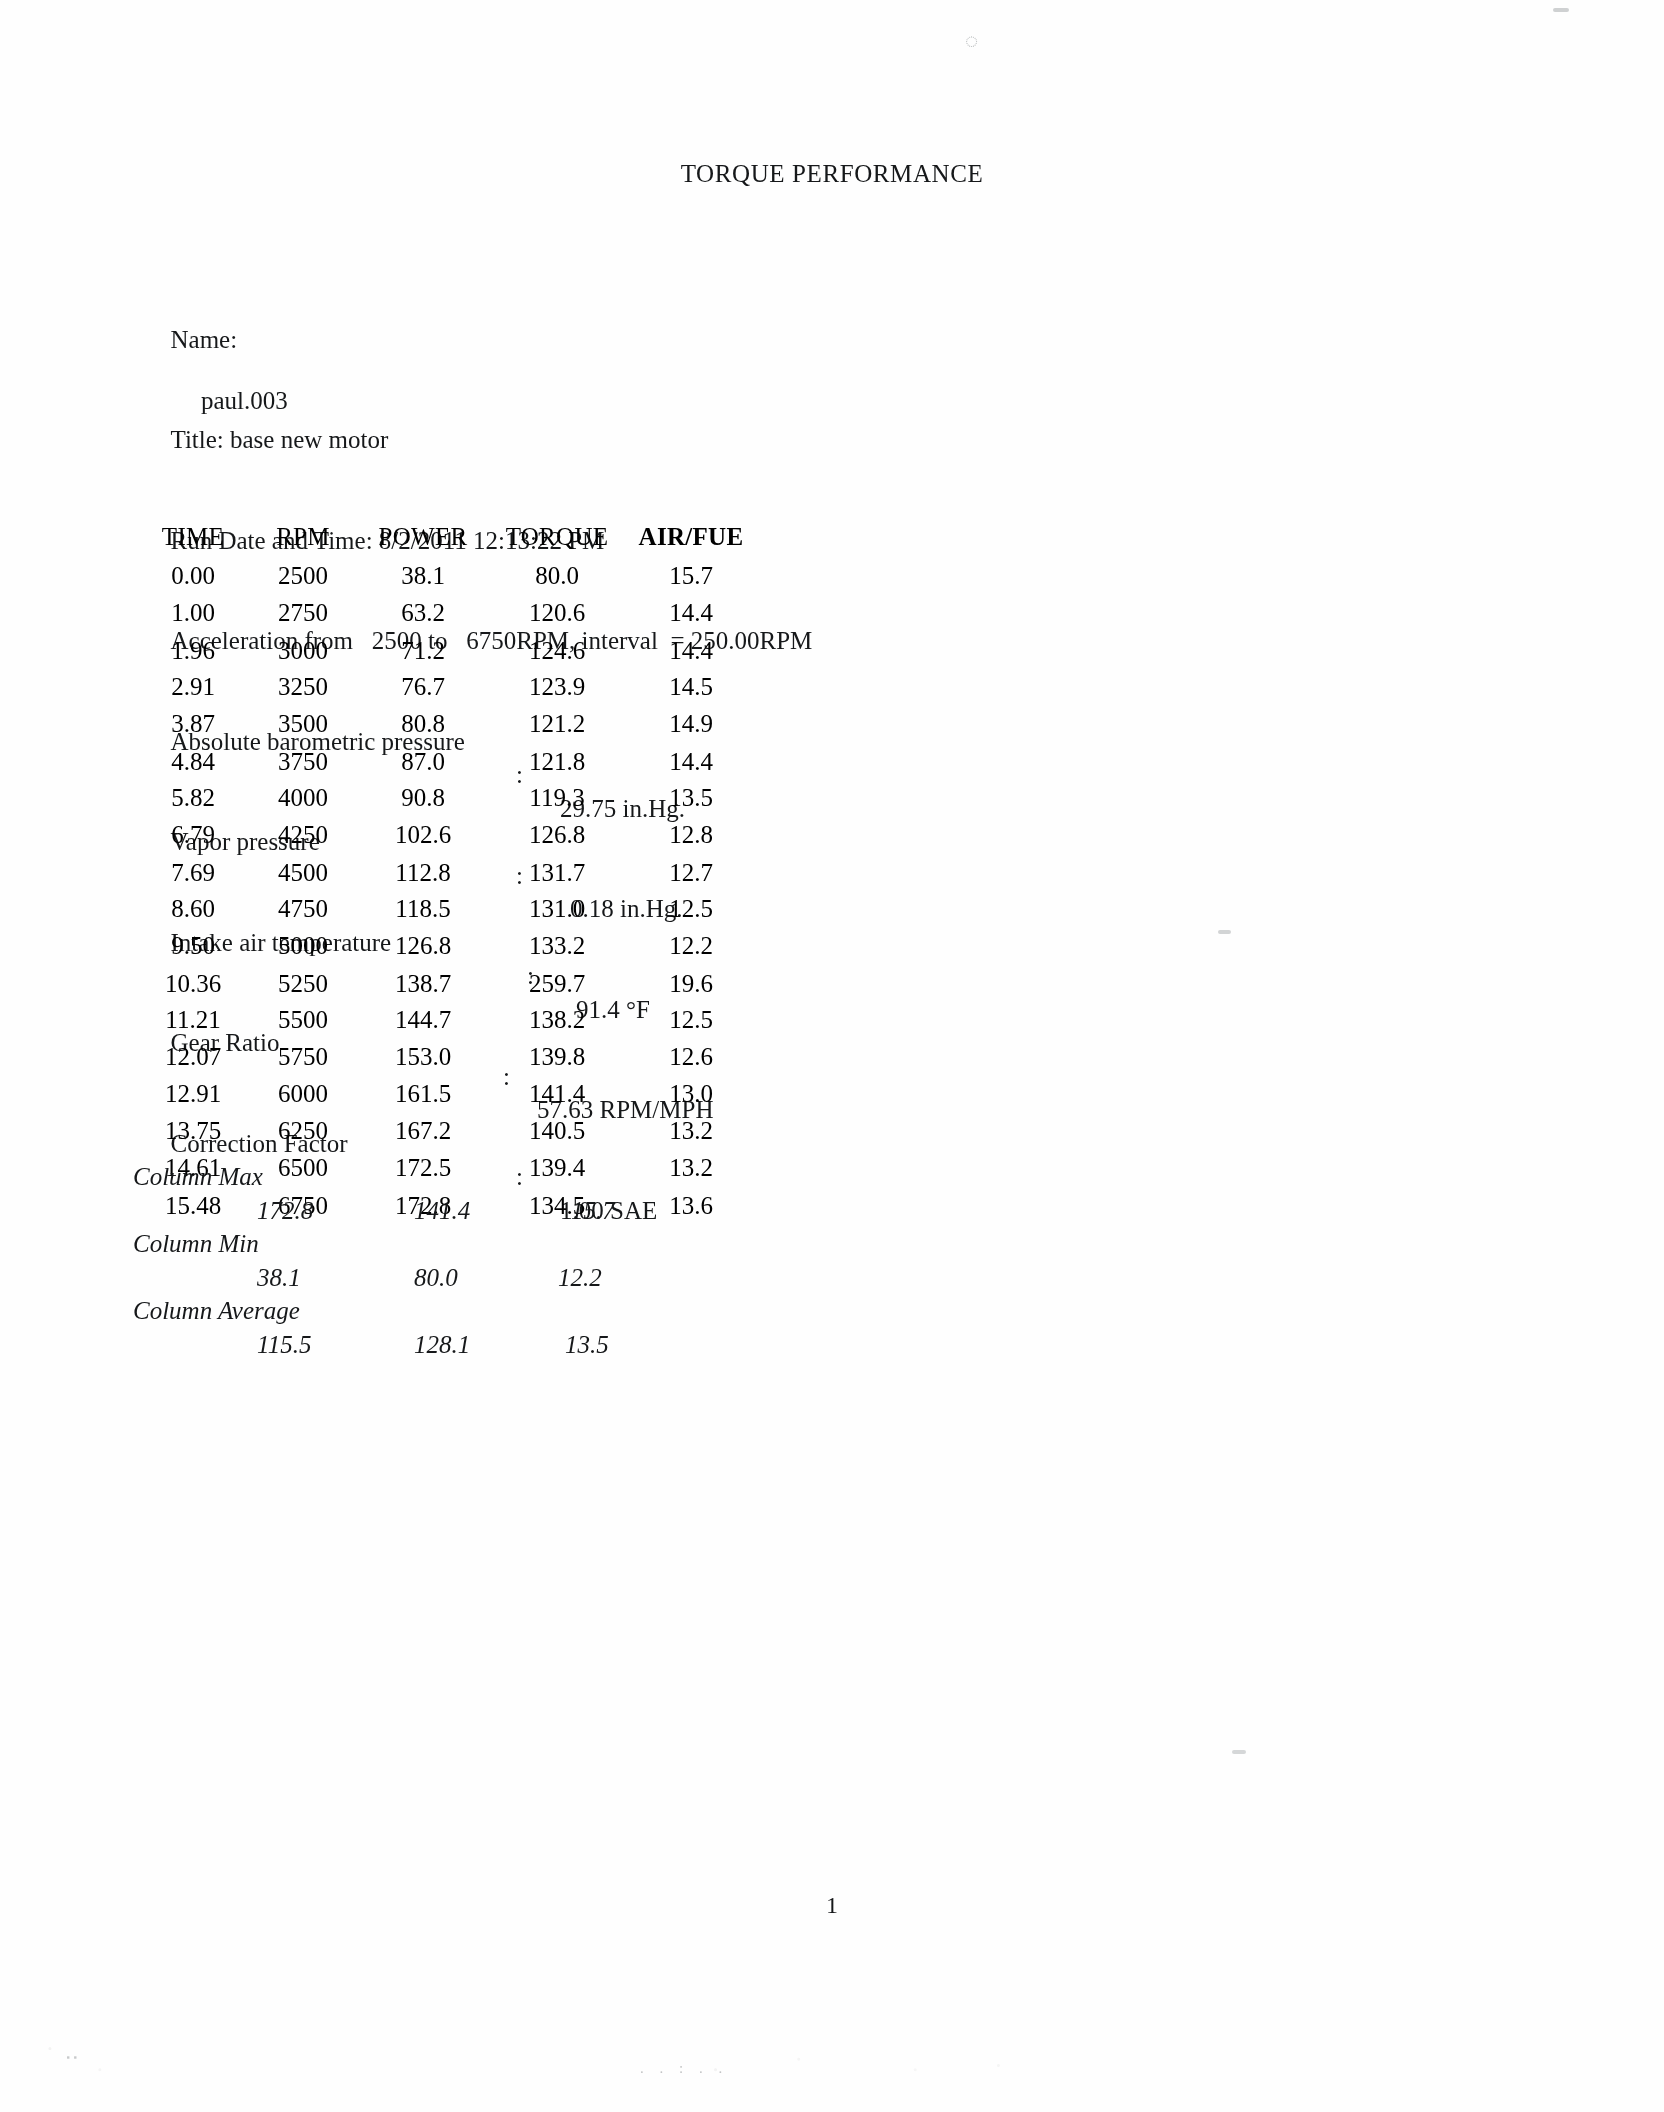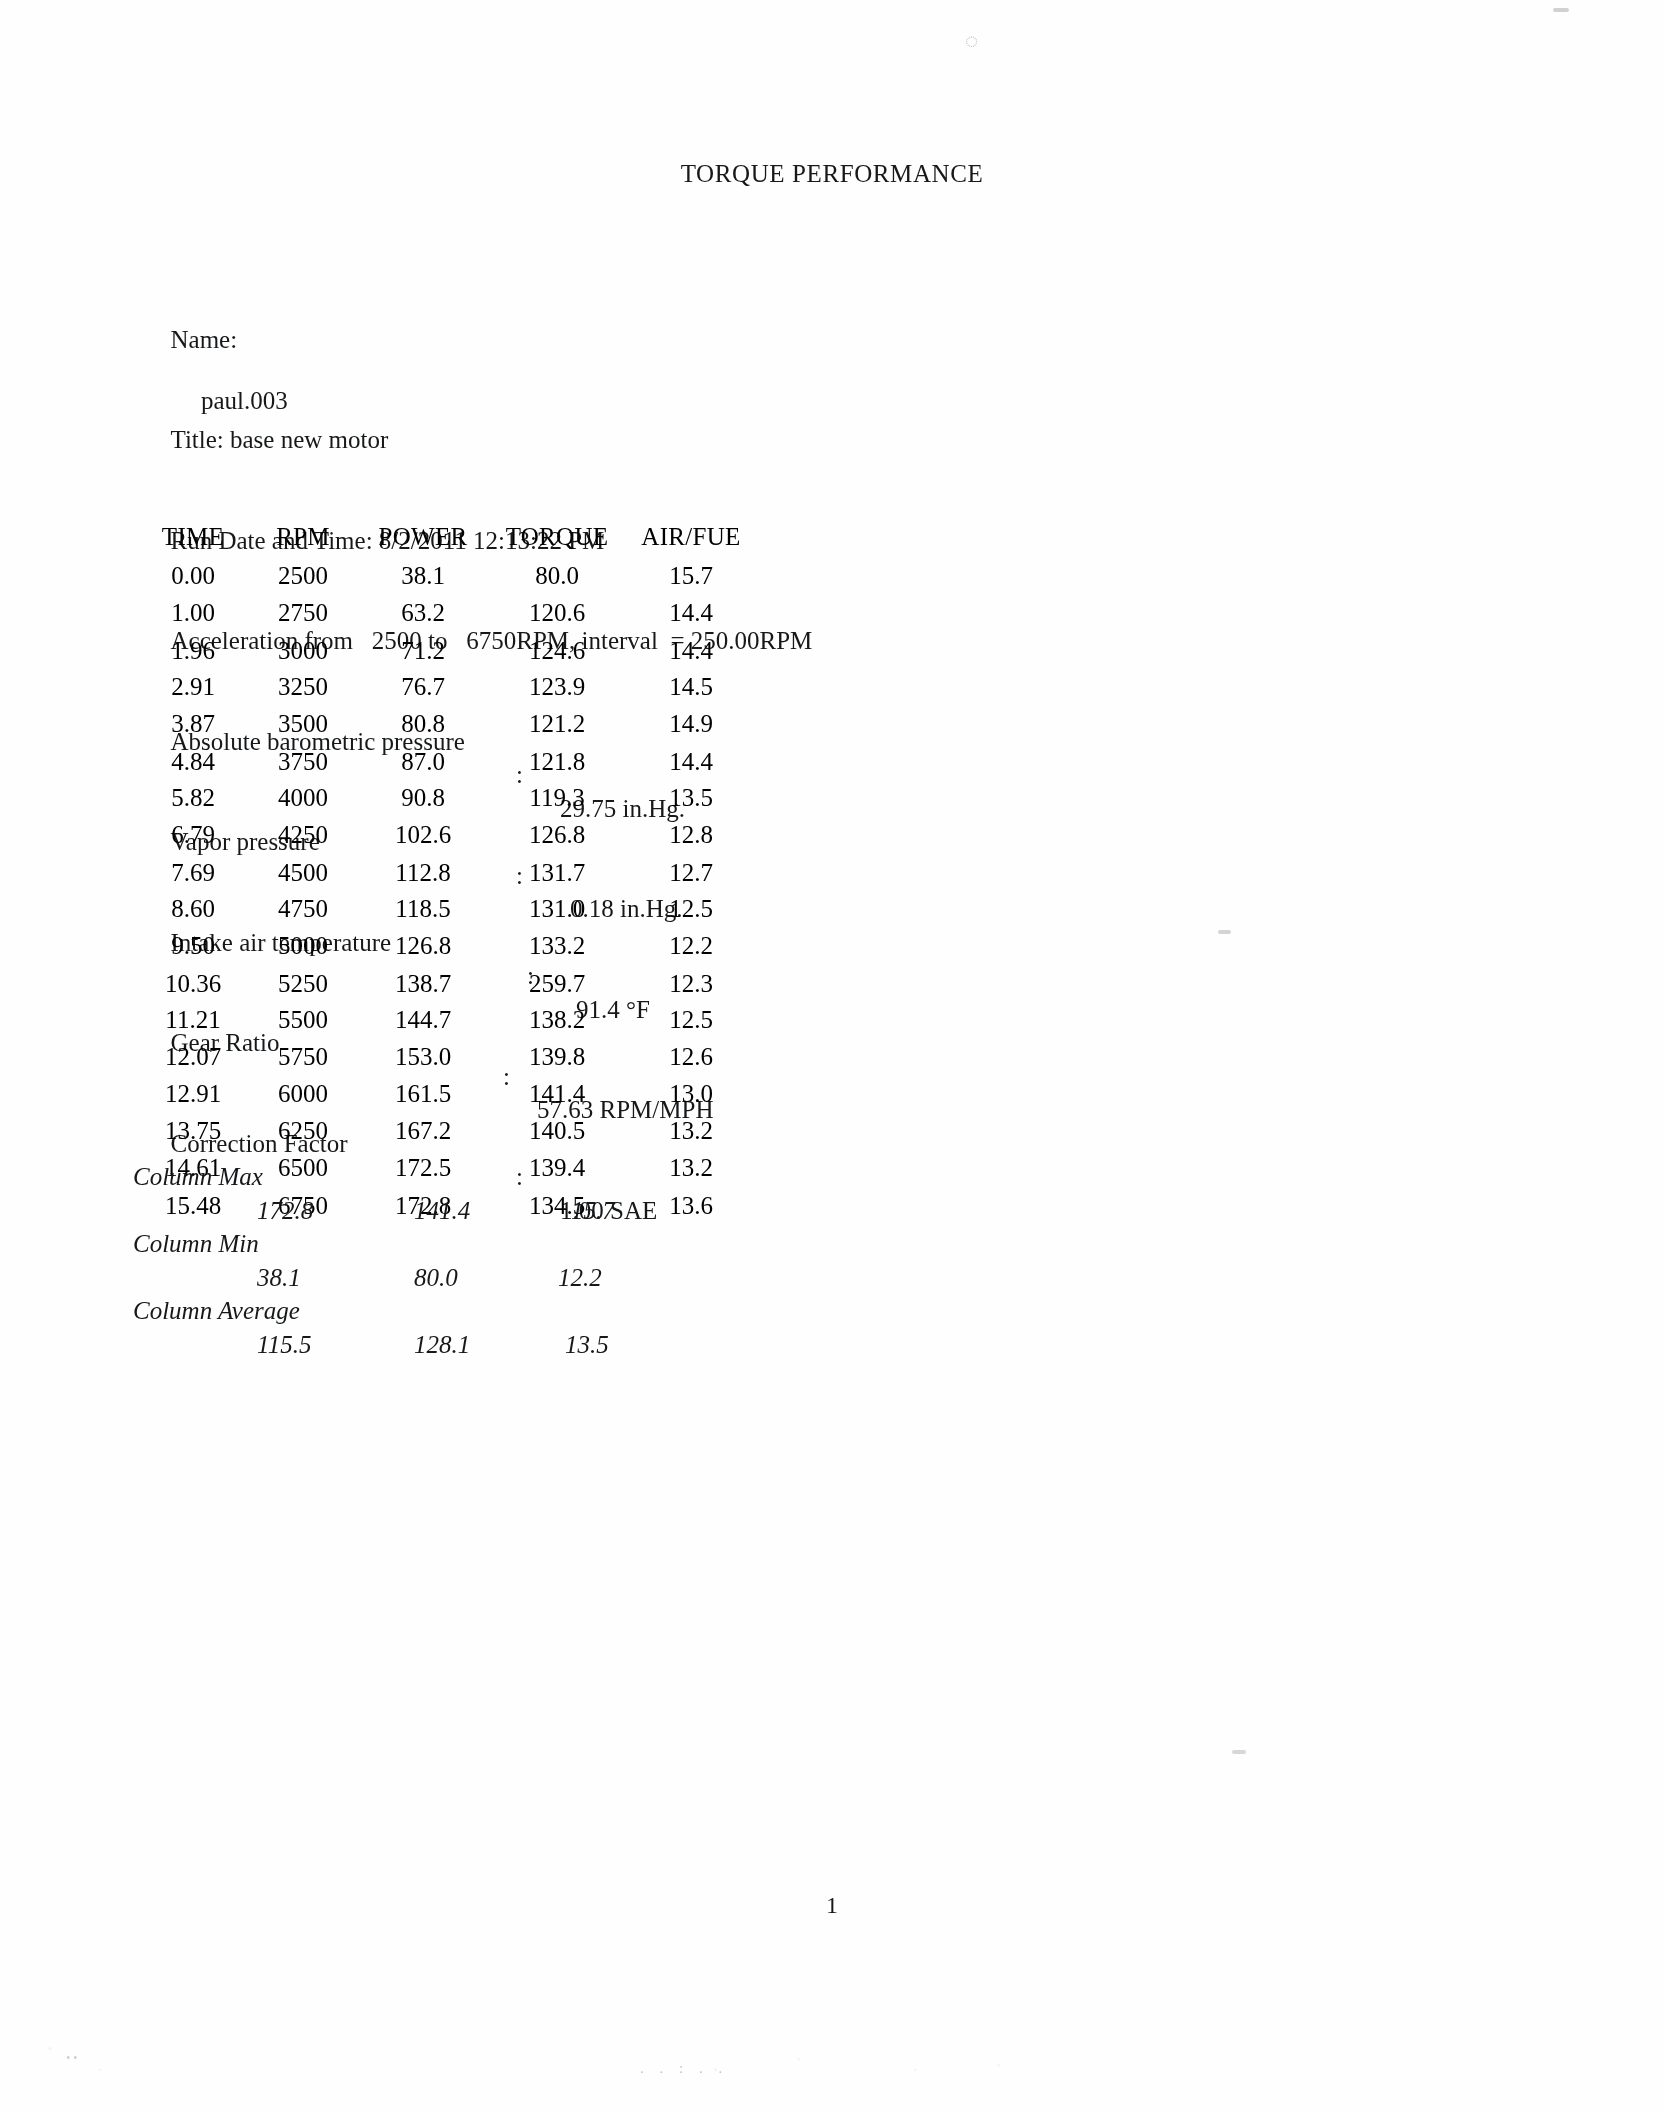--- a/index.html
+++ b/index.html
@@ -124,21 +124,21 @@
   table.data td {
     text-align: center;
     padding: 2px 0;
     height: 33px;
     line-height: 33px;
   }
   table.data .c-time { width: 108px; }
   table.data .c-rpm { width: 112px; }
   table.data .c-power { width: 128px; }
   table.data .c-torque { width: 140px; }
-  table.data .c-afr { width: 128px; }
+  table.data .c-afr { width: 128px; font-weight: bold; }
 
   
   table.data tbody tr:nth-child(3n) td { transform: translateY(0.5px); }
   table.data tbody tr:nth-child(5n) td { transform: translateY(-0.4px); }
 
   .summary {
     position: absolute;
     left: 133px;
     top: 1160px;
     font-size: 25px;
@@ -327,21 +327,21 @@
         <td>5000</td>
         <td>126.8</td>
         <td>133.2</td>
         <td>12.2</td>
       </tr>
       <tr>
         <td>10.36</td>
         <td>5250</td>
         <td>138.7</td>
         <td>259.7</td>
-        <td>12.3</td>
+        <td>19.6</td>
       </tr>
       <tr>
         <td>11.21</td>
         <td>5500</td>
         <td>144.7</td>
         <td>138.2</td>
         <td>12.5</td>
       </tr>
       <tr>
         <td>12.07</td>

